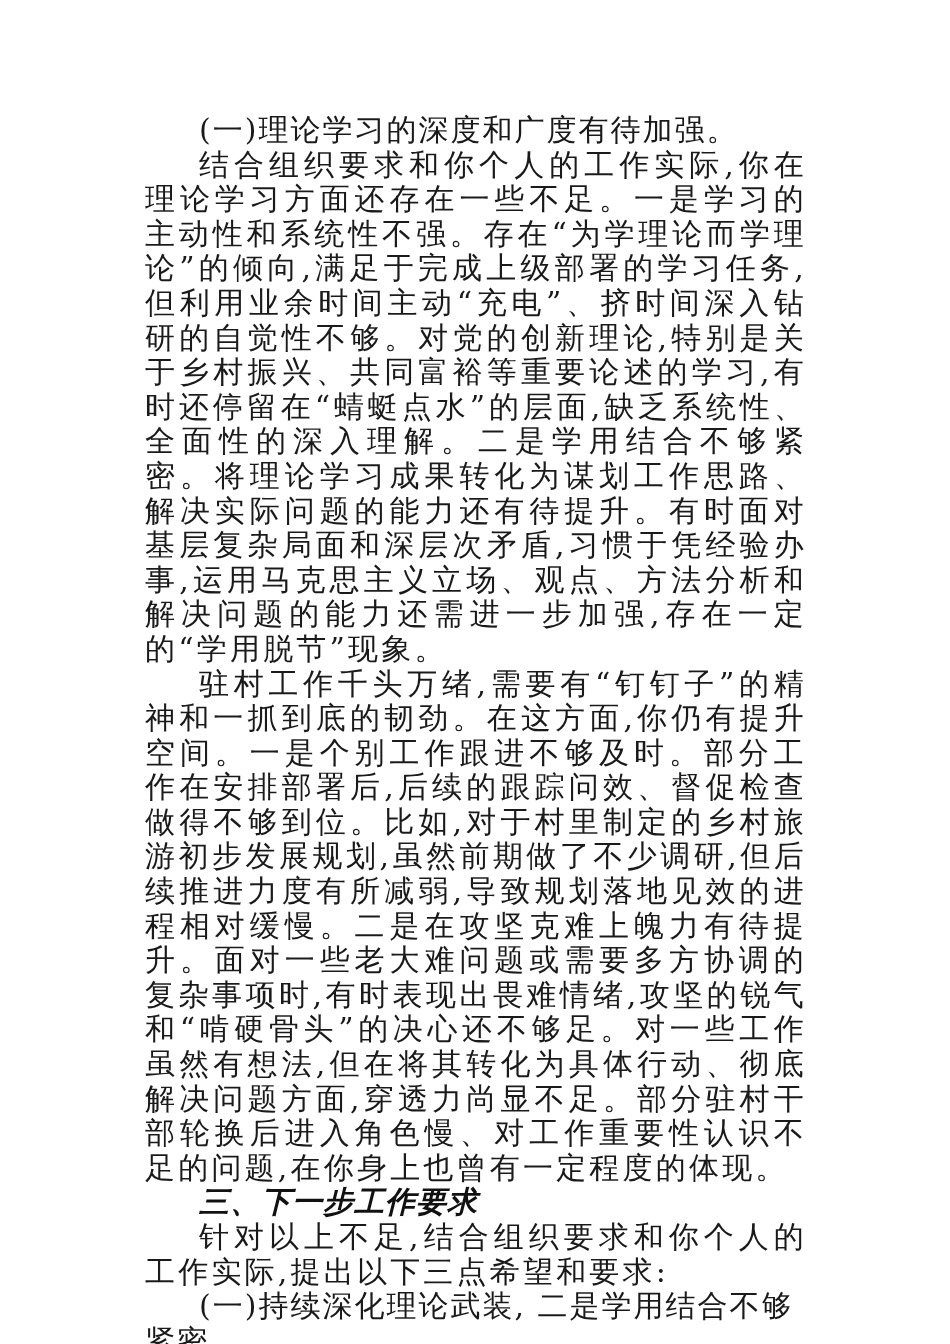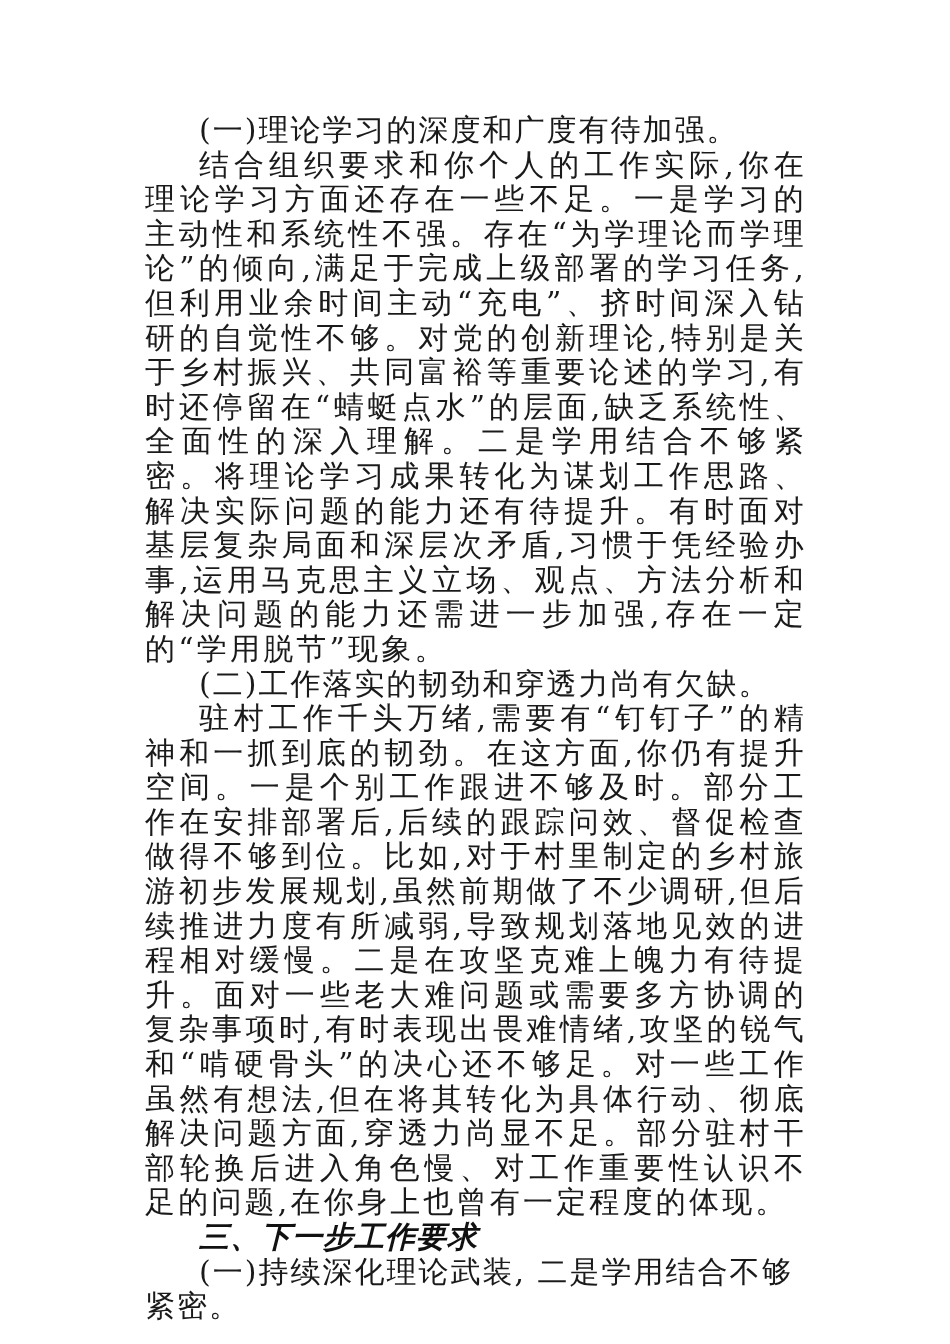--- a/index.html
+++ b/index.html
@@ -37,17 +37,17 @@
       color: #111;
       font-style: italic;
     }
   </style>
 </head>
 <body>
 
 <div class="page">
   <p class="h2">(一)理论学习的深度和广度有待加强。</p>
   <p class="p">结合组织要求和你个人的工作实际,你在理论学习方面还存在一些不足。一是学习的主动性和系统性不强。存在“为学理论而学理论”的倾向,满足于完成上级部署的学习任务,但利用业余时间主动“充电”、挤时间深入钻研的自觉性不够。对党的创新理论,特别是关于乡村振兴、共同富裕等重要论述的学习,有时还停留在“蜻蜓点水”的层面,缺乏系统性、全面性的深入理解。二是学用结合不够紧密。将理论学习成果转化为谋划工作思路、解决实际问题的能力还有待提升。有时面对基层复杂局面和深层次矛盾,习惯于凭经验办事,运用马克思主义立场、观点、方法分析和解决问题的能力还需进一步加强,存在一定的“学用脱节”现象。</p>
-  <p class="h2">(二)工作落实的韧劲和穿透力尚有欠缺。</p>
   <p class="p">驻村工作千头万绪,需要有“钉钉子”的精神和一抓到底的韧劲。在这方面,你仍有提升空间。一是个别工作跟进不够及时。部分工作在安排部署后,后续的跟踪问效、督促检查做得不够到位。比如,对于村里制定的乡村旅游初步发展规划,虽然前期做了不少调研,但后续推进力度有所减弱,导致规划落地见效的进程相对缓慢。二是在攻坚克难上魄力有待提升。面对一些老大难问题或需要多方协调的复杂事项时,有时表现出畏难情绪,攻坚的锐气和“啃硬骨头”的决心还不够足。对一些工作虽然有想法,但在将其转化为具体行动、彻底解决问题方面,穿透力尚显不足。部分驻村干部轮换后进入角色慢、对工作重要性认识不足的问题,在你身上也曾有一定程度的体现。</p>
   <p class="h1">三、下一步工作要求</p>
+  <p class="p">针对以上不足,结合组织要求和你个人的工作实际,提出以下三点希望和要求:</p>
   <p class="h2">(一)持续深化理论武装, 二是学用结合不够紧密。</p>
 </div>
 
 </body></html>

